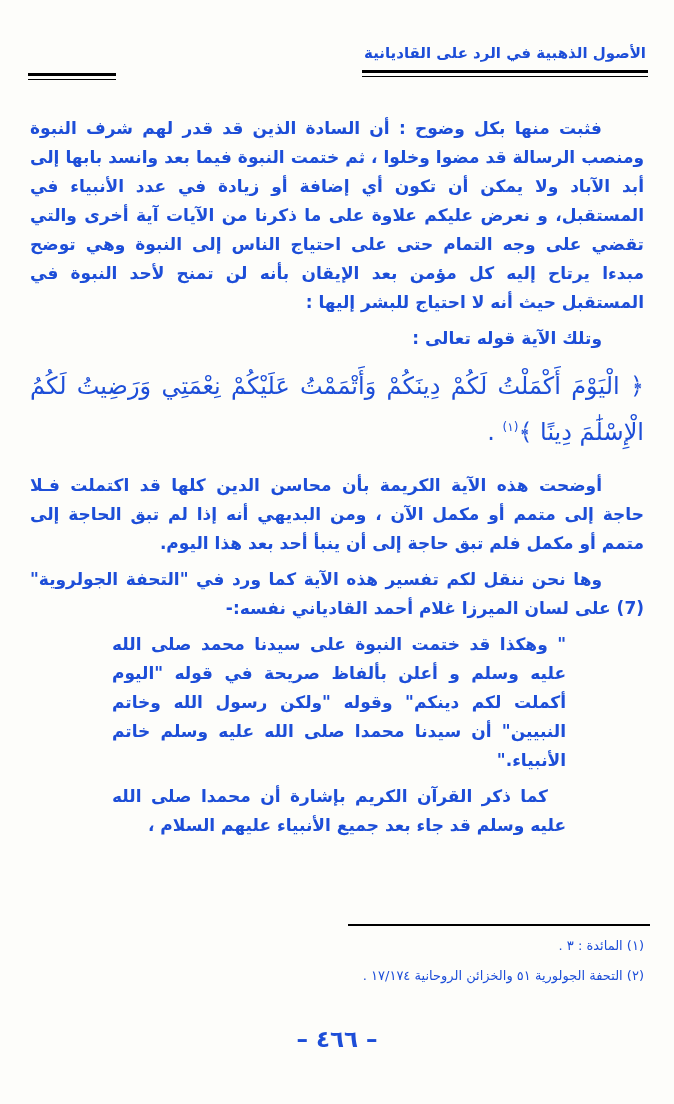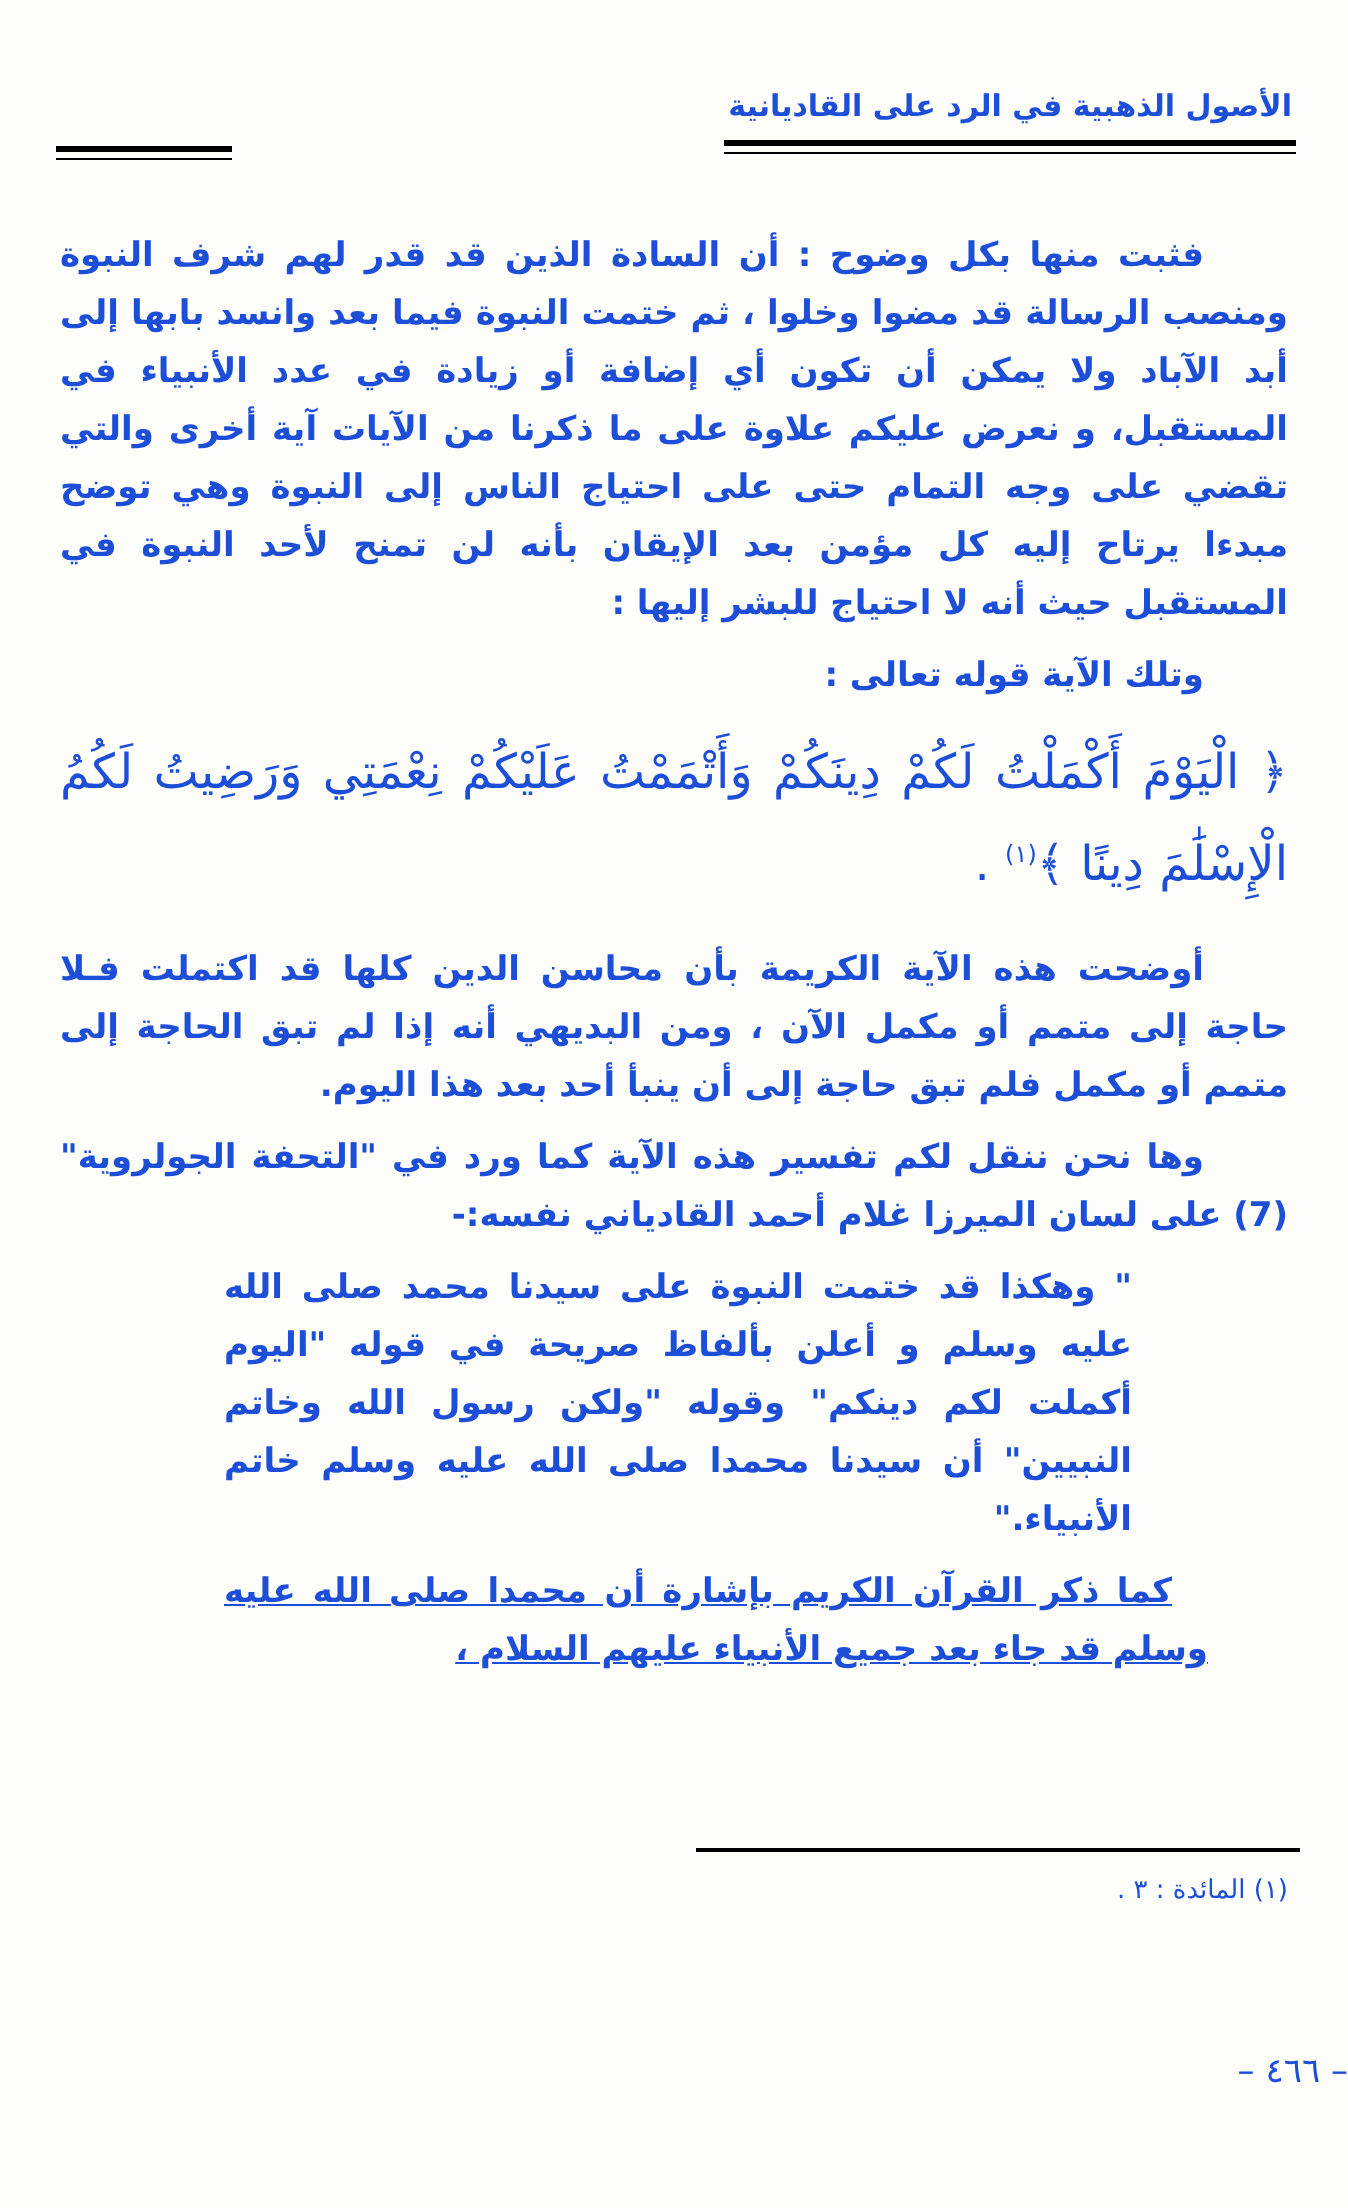--- a/index.html
+++ b/index.html
@@ -54,21 +54,21 @@
   .verse .fn-marker {
     font-size: 12px;
     vertical-align: super;
     line-height: 0;
   }
   .quote {
     margin: 6px 78px 7px 82px;
     text-align: justify;
     font-weight: bold;
   }
-  .quote-width { margin-right: 40px; margin-left: 82px; text-indent: 18px; text-decoration: underline; }
+  .quote-width { margin-right: 78px; margin-left: 82px; text-indent: 18px; }
   
   .fn-divider {
     position: absolute;
     top: 924px;
     right: 24px;
     width: 302px;
     border-top: 2px solid #000;
   }
   .fn-line-1, .fn-line-2 {
     position: absolute;
@@ -77,23 +77,23 @@
     font-weight: normal;
   }
   .fn-line-1 { top: 938px; }
   .fn-line-2 { top: 968px; }
   
   .page-number {
     position: absolute;
     top: 1026px;
     left: 0;
     right: 0;
-    text-align: right;
-    font-size: 17px;
-    font-weight: normal;
+    text-align: center;
+    font-size: 23px;
+    font-weight: bold;
   }
 </style>
 </head>
 <body>
 
 <div class="page">
 
   <div class="header-title">الأصول الذهبية في الرد على القاديانية</div>
   <div class="rule rule-right"></div>
   <div class="rule rule-left"></div>
@@ -113,16 +113,17 @@
 
     <div class="quote">" وهكذا قد ختمت النبوة على سيدنا محمد صلى الله عليه وسلم و أعلن بألفاظ صريحة في قوله "اليوم أكملت لكم دينكم" وقوله "ولكن رسول الله وخاتم النبيين" أن سيدنا محمدا صلى الله عليه وسلم خاتم الأنبياء."</div>
 
     <p class="para quote-width">كما ذكر القرآن الكريم بإشارة أن محمدا  صلى الله عليه وسلم قد جاء بعد جميع الأنبياء عليهم السلام ،</p>
   </div>
 
   <div class="fn-divider"></div>
 
   <div class="fn-line-1">(١) المائدة : ٣ .</div>
 
+  <div class="fn-line-2">(٢) التحفة الجولورية ٥١ والخزائن الروحانية ١٧/١٧٤ .</div>
 
   <div class="page-number">– ٤٦٦ –</div>
 
 </div>
 
 </body></html>

